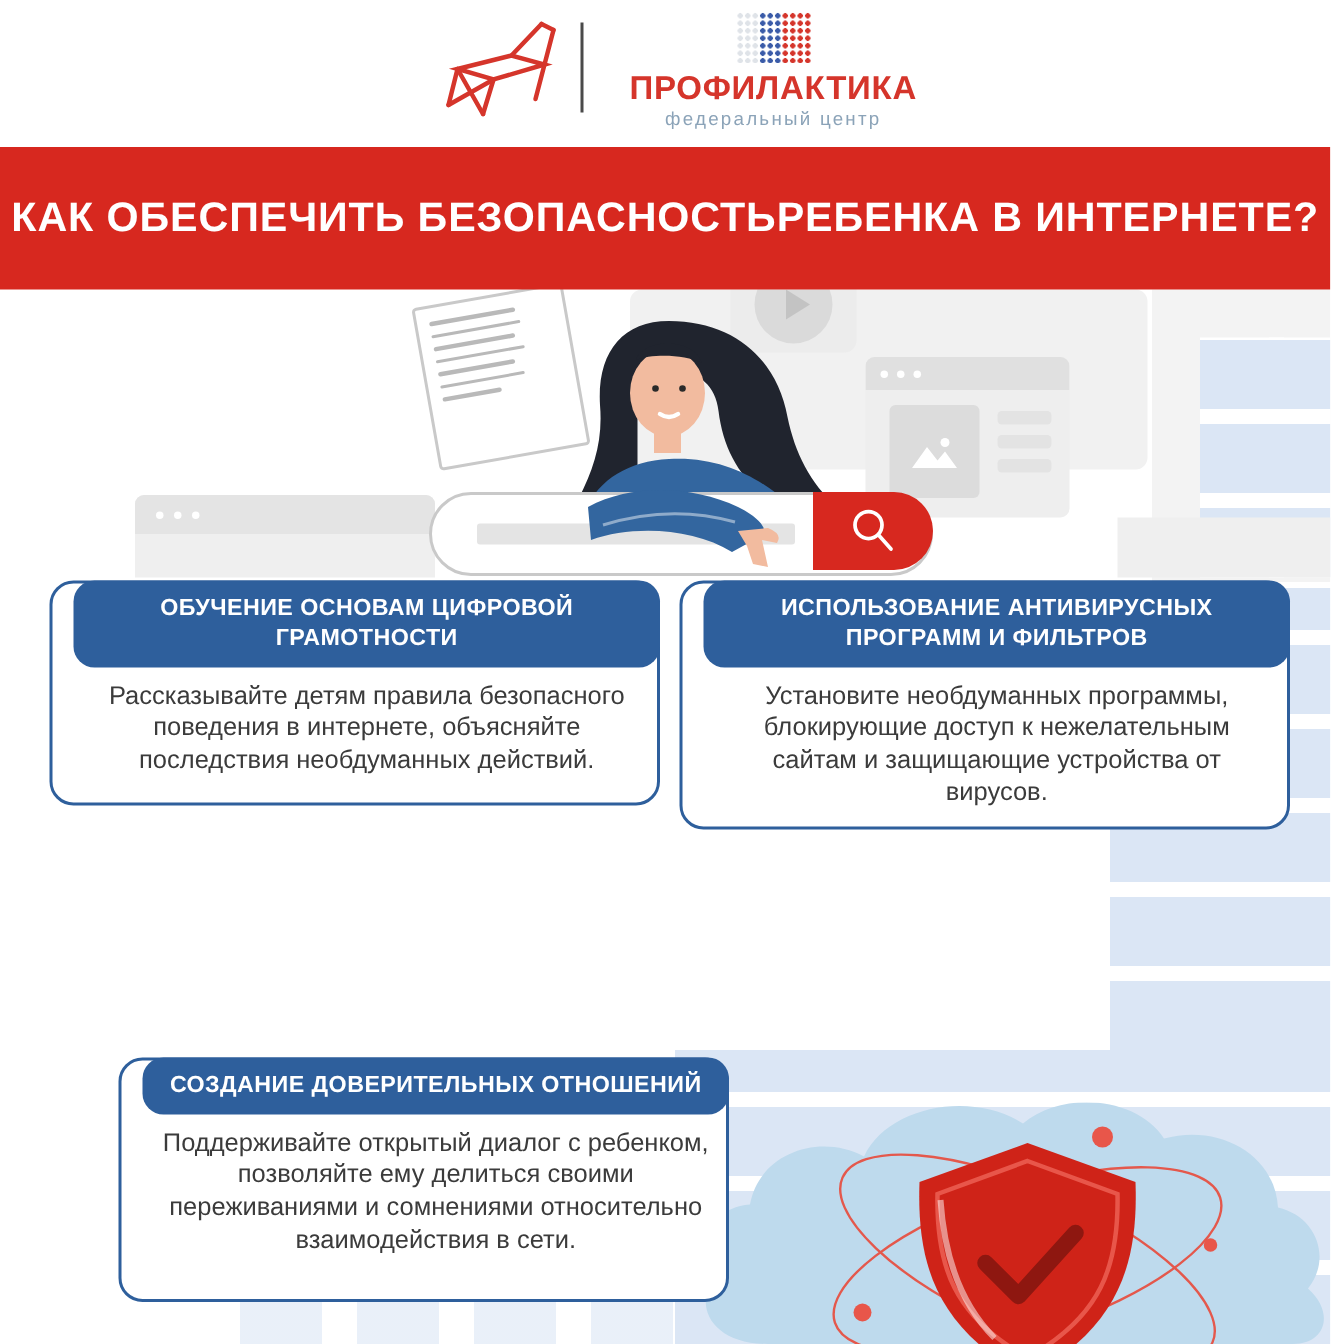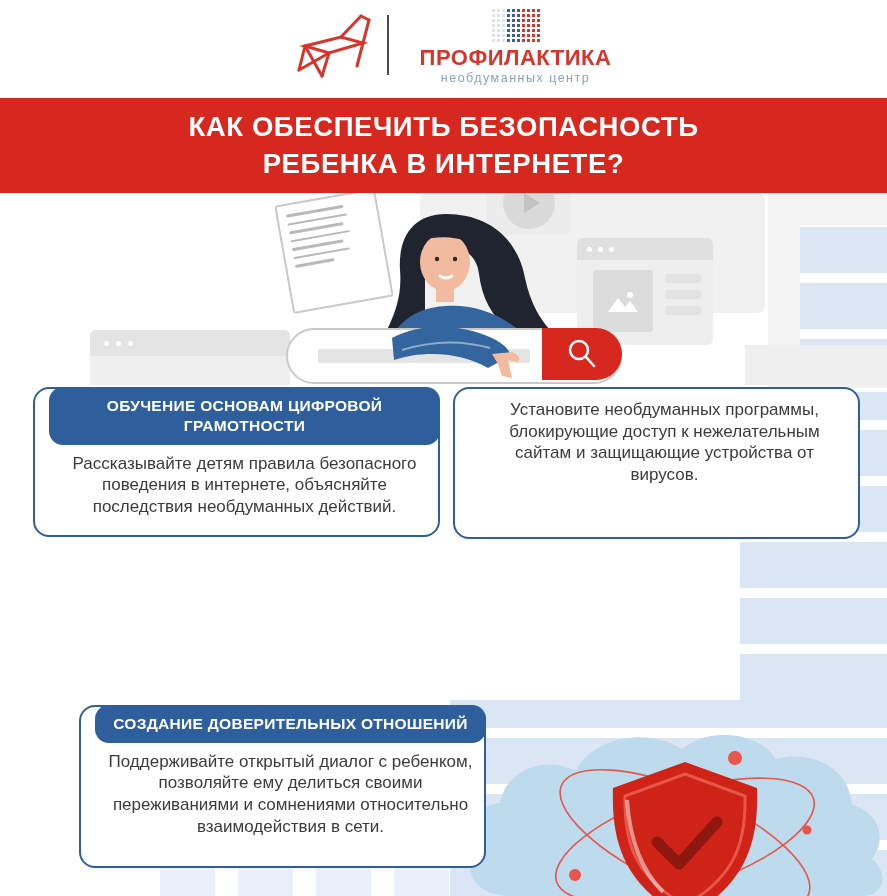--- a/index.html
+++ b/index.html
@@ -32,21 +32,21 @@
   .flag-grid{display:inline-flex;height:34px;margin-bottom:3px;}
   .flag-col{height:34px;background-size:5px 5px;background-repeat:repeat;}
   .flag-col.white{width:15px;background-image:radial-gradient(circle at 2.5px 2.5px,#dfe3e8 1.6px,transparent 1.9px);}
   .flag-col.blue{width:15px;background-image:radial-gradient(circle at 2.5px 2.5px,#3a5ba8 1.6px,transparent 1.9px);}
   .flag-col.red{width:20px;background-image:radial-gradient(circle at 2.5px 2.5px,#d5352b 1.6px,transparent 1.9px);}
   .brand-name{font-size:22px;font-weight:bold;color:var(--logo-red);letter-spacing:.5px;line-height:1.05;}
   .brand-subtitle{font-size:12.5px;color:var(--logo-subtitle);letter-spacing:1.5px;margin-top:2px;}
   
   .banner{
     position:absolute;left:0;top:98px;width:887px;height:95px;background:var(--banner-red);
-    display:flex;flex-direction:column;align-items:center;justify-content:center;z-index:5;
+    display:flex;flex-direction:row;align-items:center;justify-content:center;z-index:5;
   }
   .banner div{color:#fff;font-weight:bold;font-size:27.5px;letter-spacing:.6px;line-height:1.32;text-align:center;}
   
   .ill{position:absolute;z-index:1;}
   .gray-backdrop{left:420px;top:193px;width:345px;height:120px;background:#f1f1f1;border-radius:8px;}
   .far-right-panel{left:768px;top:193px;width:119px;height:195px;background:#f3f3f3;}
   .grid-area{background-image:
       repeating-linear-gradient(0deg,var(--grid) 0 46px,#fff 46px 56px),
       repeating-linear-gradient(90deg,rgba(255,255,255,0) 0 46px,#fff 46px 56px);}
   .grid-topright{left:800px;top:225px;width:87px;height:160px;}
@@ -110,21 +110,21 @@
       </g>
     </svg>
     <div class="header-divider"></div>
     <div class="brand-block">
       <div class="flag-grid">
         <div class="flag-col white"></div>
         <div class="flag-col blue"></div>
         <div class="flag-col red"></div>
       </div>
       <div class="brand-name">ПРОФИЛАКТИКА</div>
-      <div class="brand-subtitle">необдуманных центр</div>
+      <div class="brand-subtitle">федеральный центр</div>
     </div>
   </div>
 
   <div class="banner">
     <div>КАК ОБЕСПЕЧИТЬ БЕЗОПАСНОСТЬ</div>
     <div>РЕБЕНКА В ИНТЕРНЕТЕ?</div>
   </div>
 
   <div class="ill gray-backdrop" style="position:absolute"></div>
   <div class="ill far-right-panel" style="position:absolute"></div>
@@ -201,20 +201,21 @@
     <path d="M10 34 Q55 20 98 32" stroke="rgba(255,255,255,.45)" stroke-width="2" fill="none"></path>
     <path d="M100 38 L120 36 Q130 40 126 46 L116 44 L120 62 L110 60 L106 48 Z" fill="var(--skin)"></path>
   </svg>
 
   <div class="card c1">
     <div class="card-header">ОБУЧЕНИЕ ОСНОВАМ ЦИФРОВОЙ ГРАМОТНОСТИ</div>
     <div class="card-body">Рассказывайте детям правила безопасного поведения в интернете, объясняйте последствия необдуманных действий.</div>
   </div>
 
   <div class="card c2">
+    <div class="card-header">ИСПОЛЬЗОВАНИЕ АНТИВИРУСНЫХ ПРОГРАММ И ФИЛЬТРОВ</div>
     <div class="card-body">Установите необдуманных программы, блокирующие доступ к нежелательным сайтам и защищающие устройства от вирусов.</div>
   </div>
 
 
 
   <div class="card c5">
     <div class="card-header">СОЗДАНИЕ ДОВЕРИТЕЛЬНЫХ ОТНОШЕНИЙ</div>
     <div class="card-body">Поддерживайте открытый диалог с ребенком, позволяйте ему делиться своими переживаниями и сомнениями относительно взаимодействия в сети.</div>
   </div>
 

